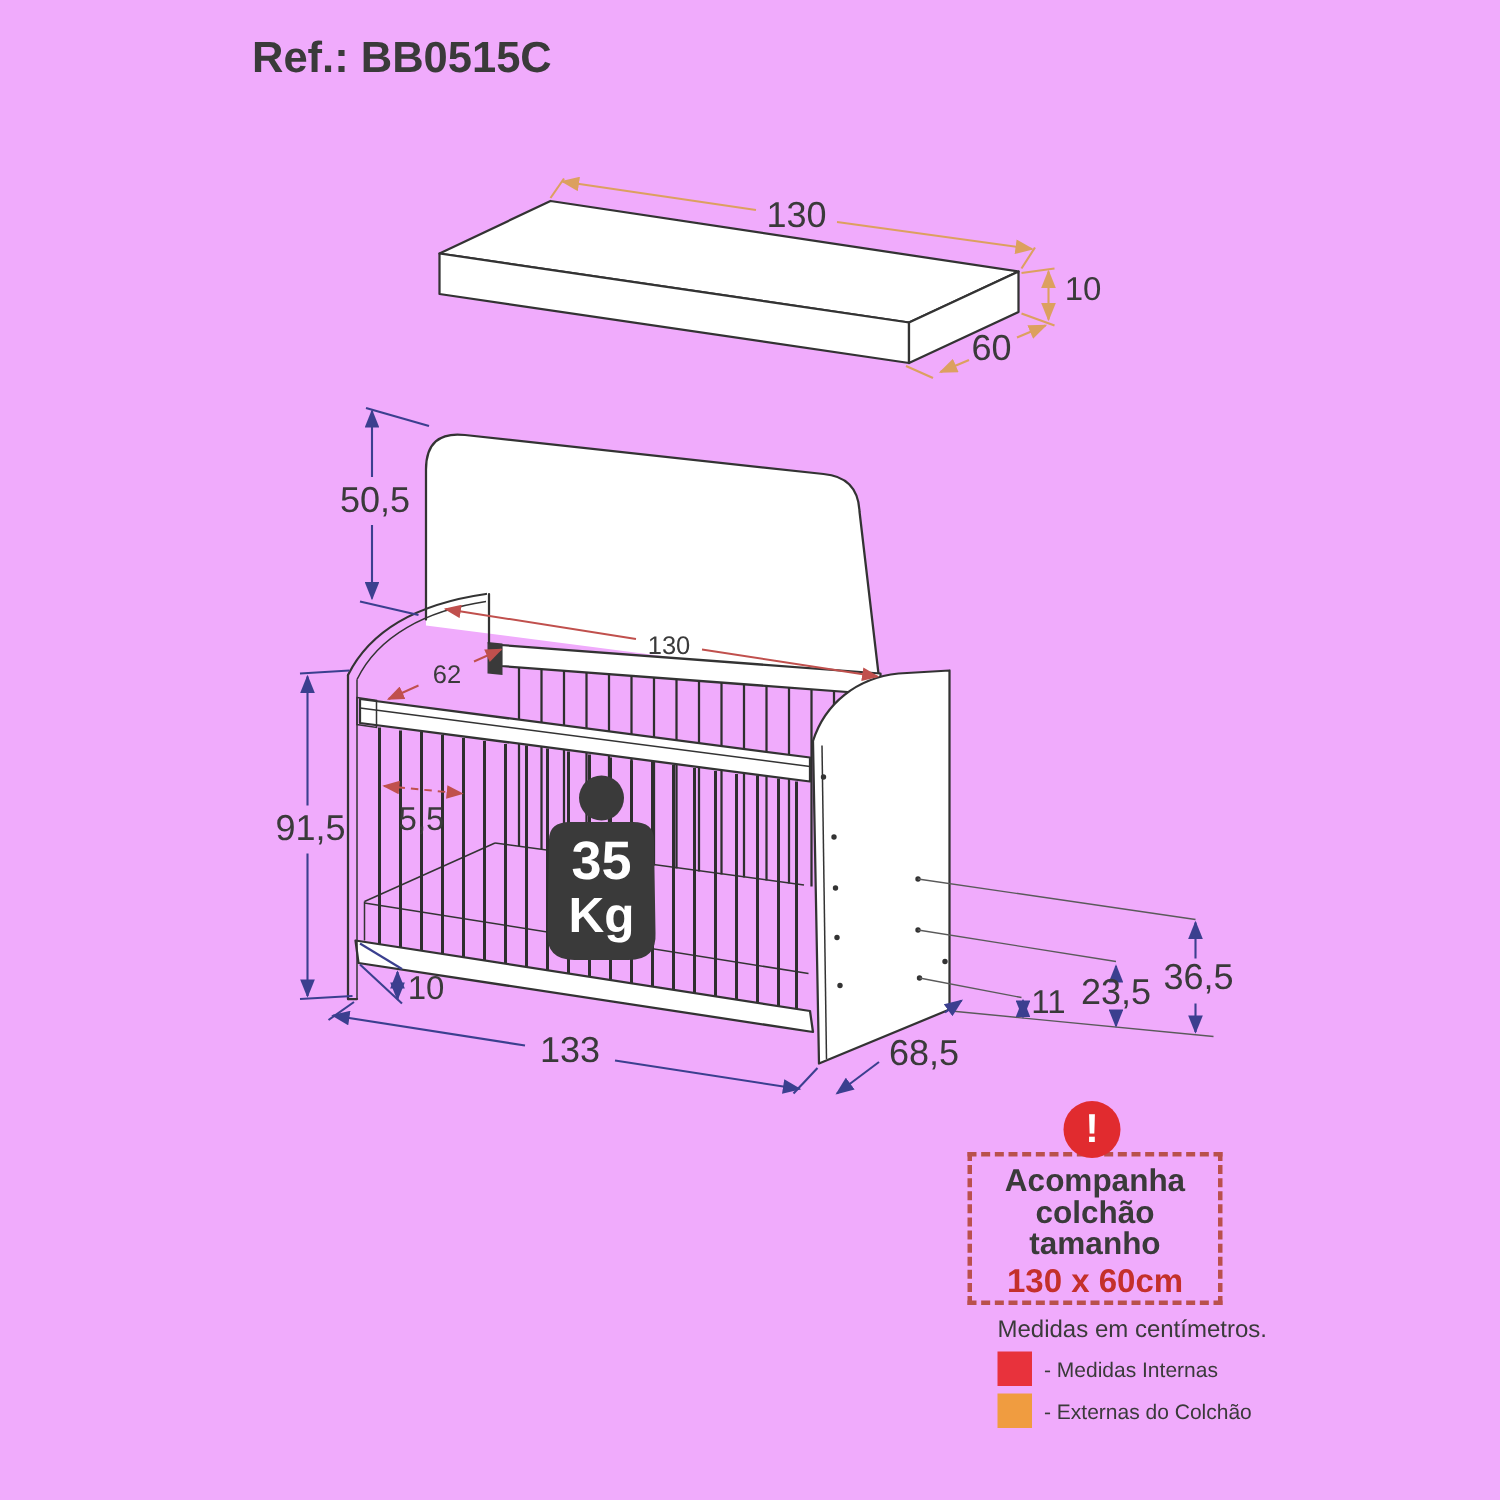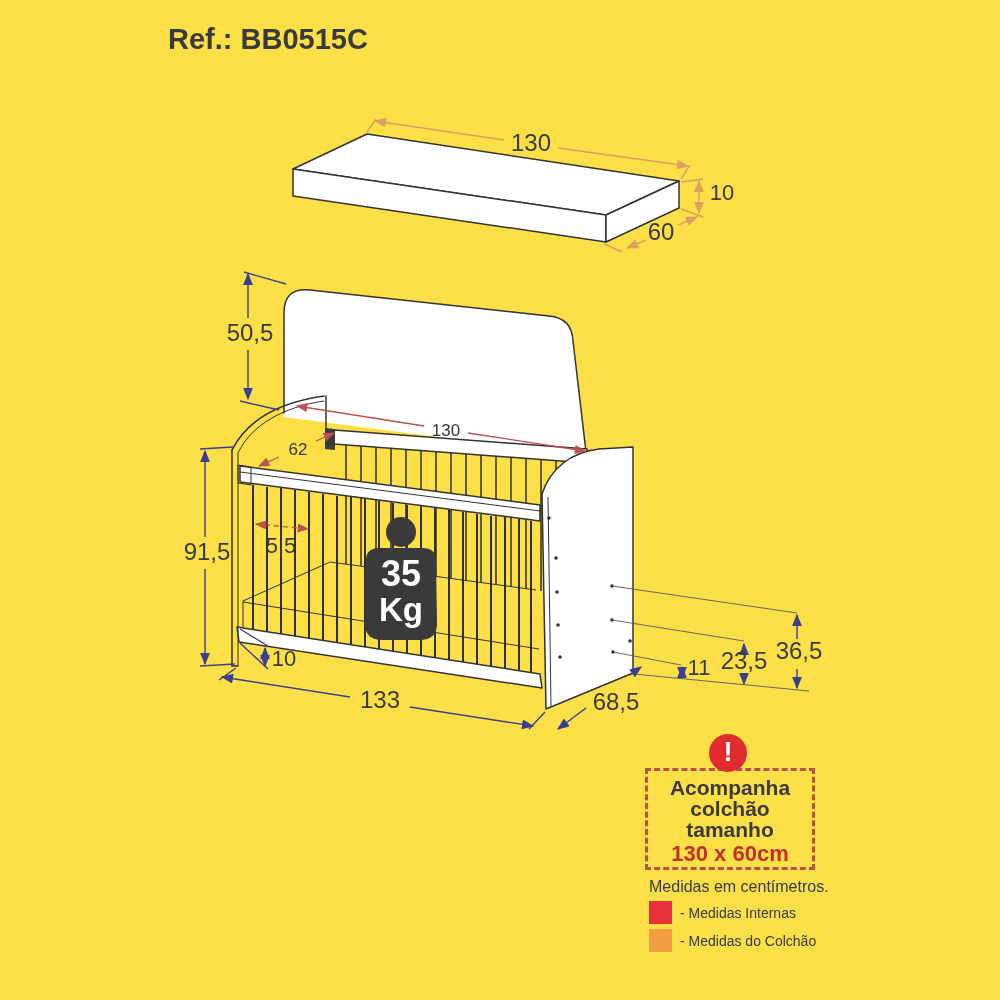--- a/index.html
+++ b/index.html
@@ -1,16 +1,16 @@
 <!DOCTYPE html>
 <html><head>
 <meta charset="utf-8">
 <style>
   html,body{margin:0;padding:0;background:#fff;}
-  .stage{position:relative;width:1000px;height:1000px;background:#fde047;overflow:hidden;
+  .stage{position:relative;width:1000px;height:1000px;background:#f0abfc;overflow:hidden;
          font-family:"Liberation Sans", sans-serif;}
   .stage svg{position:absolute;left:0;top:0;}
   
   .edge{fill:none;stroke:#333333;stroke-width:1.5;stroke-linejoin:round;stroke-linecap:round;}
   .face{fill:#ffffff;stroke:#333333;stroke-width:1.5;stroke-linejoin:round;}
   .thin{fill:none;stroke:#333333;stroke-width:1;}
   .slat-f{stroke:#2e2e2e;stroke-width:2;}
   .slat-b{stroke:#2e2e2e;stroke-width:1.5;}
   .ref{stroke:#5a5a5a;stroke-width:0.9;fill:none;}
   .dim-b{stroke:#3b3f8f;stroke-width:1.4;fill:none;}
@@ -23,21 +23,21 @@
   .t17{font-size:17px;}
   .wtxt{fill:#ffffff;font-weight:bold;}
   
   .title{position:absolute;left:168px;top:23px;font-size:29px;font-weight:bold;color:#3a3a3a;}
   .warnbox{position:absolute;left:645px;top:768px;width:170px;height:102px;box-sizing:border-box;
            border:3px dashed #b9504c;text-align:center;padding-top:6px;}
   .warnbox .ln{font-size:21px;line-height:21px;font-weight:bold;color:#3a3a3a;}
   .warnbox .sz{font-size:22px;line-height:24px;font-weight:bold;color:#c4302b;margin-top:2px;}
   .alert{position:absolute;left:709px;top:734px;width:38px;height:38px;border-radius:50%;
          background:#e12b2f;color:#ffffff;font-size:27px;font-weight:bold;text-align:center;line-height:37px;}
-  .legend{position:absolute;left:625px;top:878px;width:230px;padding-left:24px;}
+  .legend{position:absolute;left:641px;top:878px;width:230px;padding-left:24px;}
   .legend .ltitle{font-size:16px;color:#3a3a3a;margin-bottom:5px;}
   .lrow{display:flex;align-items:center;margin-bottom:5px;height:23px;}
   .swatch{width:23px;height:23px;margin-right:8px;flex:0 0 23px;}
   .lrow .llabel{font-size:14px;color:#3a3a3a;white-space:nowrap;}
 </style>
 </head>
 <body>
 
 <div class="stage">
 
@@ -272,17 +272,17 @@
   <div class="alert">!</div>
 
   <div class="legend">
     <div class="ltitle">Medidas em centímetros.</div>
     <div class="lrow">
       <div class="swatch" style="background-color:#e8323c"></div>
       <div class="llabel">- Medidas Internas</div>
     </div>
     <div class="lrow">
       <div class="swatch" style="background-color:#f09c40"></div>
-      <div class="llabel">- Medidas do Colchão</div>
+      <div class="llabel">- Externas do Colchão</div>
     </div>
   </div>
 
 </div>
 
 </body></html>

